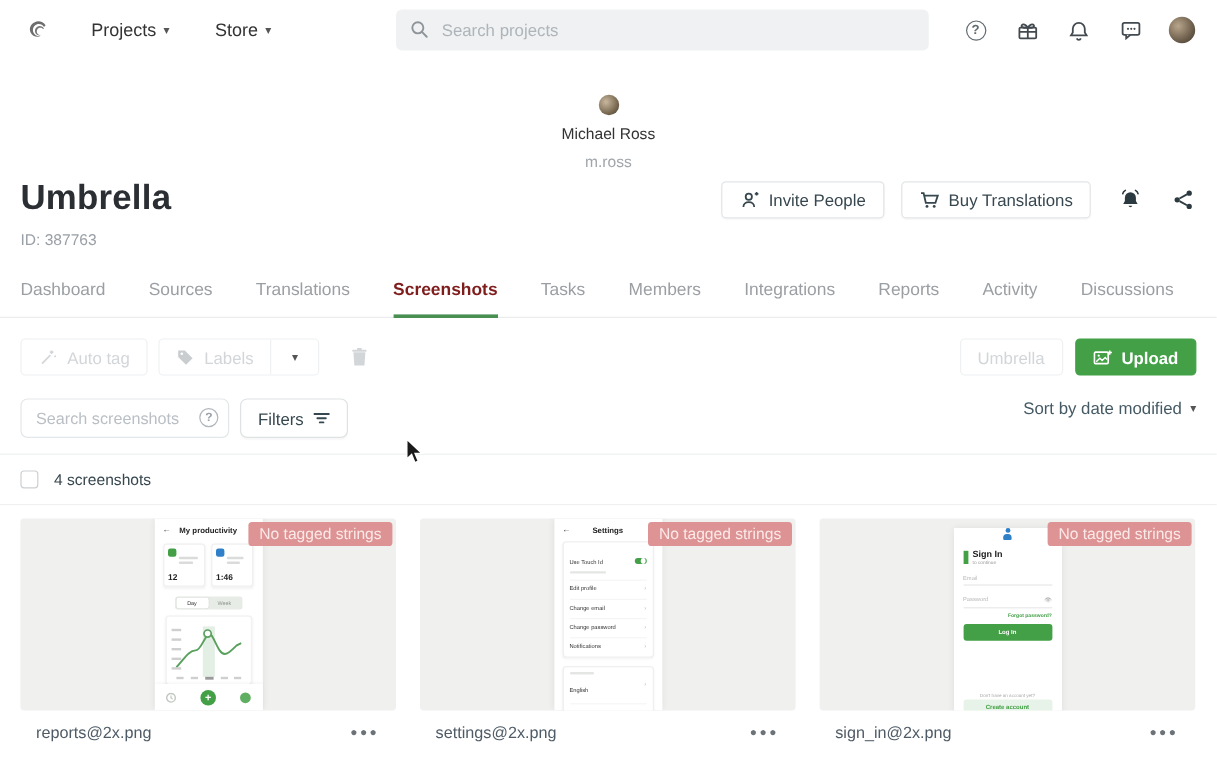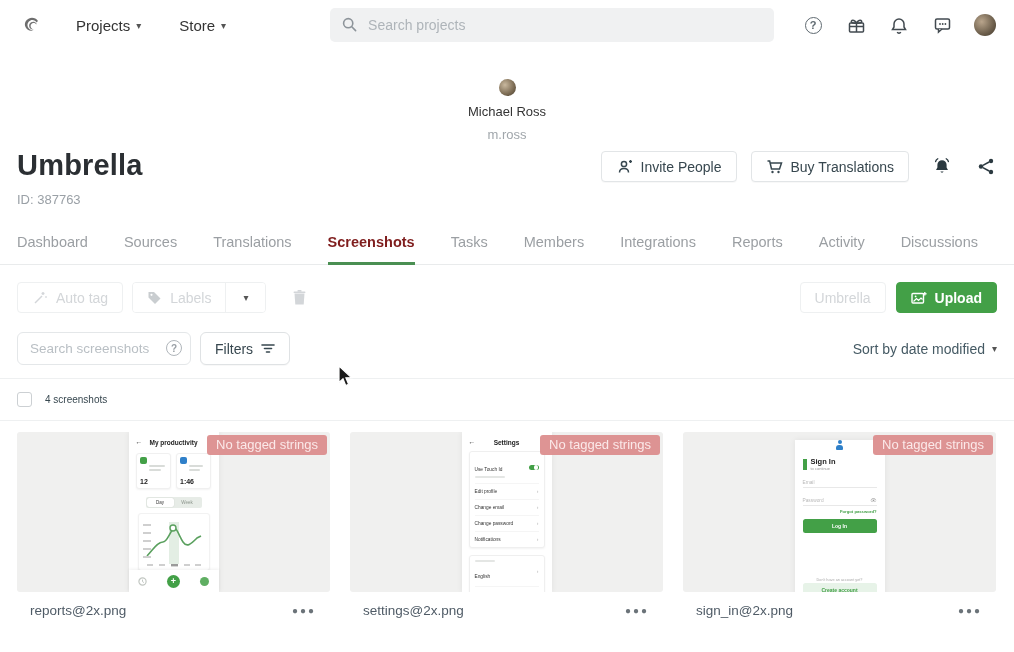--- a/index.html
+++ b/index.html
@@ -51,35 +51,35 @@
   .split { display:inline-flex; margin-left:9px; border:1px solid #eef0f1; border-radius:4px; overflow:hidden; }
   .split .seg-main { display:inline-flex; align-items:center; gap:8px; height:29px; padding:0 14px;
                      color:#d3d6d9; font-size:14px; background:#fff; }
   .split .seg-caret { width:40px; height:29px; display:flex; align-items:center; justify-content:center;
                       border-left:1px solid #eef0f1; background:#fff; cursor:pointer; color:#555; }
   .trash { margin-left:26px; cursor:default; }
   .toolbar-right { margin-left:auto; display:flex; align-items:center; gap:10px; }
   .btn.upload { background:#43a047; border-color:#43a047; color:#fff; font-weight:bold; box-shadow:none; }
 
   
-  .filterrow { display:flex; align-items:center; padding:0 17px; margin-top:19px; }
+  .filterrow { display:flex; align-items:flex-start; padding:0 17px; margin-top:19px; }
   .ss-search { position:relative; width:174px; height:33px; }
   .ss-search input { width:100%; height:100%; border:1px solid #e4e7e9; border-radius:6px; padding:0 32px 0 12px;
                      font-size:13.5px; color:#333; outline:none; font-family:inherit; }
   .ss-search input::placeholder { color:#b9bfc4; }
   .qmark { position:absolute; right:9px; top:8px; width:16px; height:16px; border:1.4px solid #b0b6bb; border-radius:50%;
            color:#9aa0a6; font-size:10px; font-weight:bold; display:flex; align-items:center; justify-content:center; }
   .btn.filters { margin-left:9px; height:33px; border-radius:6px; border-color:#dfe2e4; }
   .sortby { margin-left:auto; display:flex; align-items:center; gap:7px; font-size:14px; color:#455a64; cursor:pointer; }
 
   
   .sel-row { margin-top:13px; border-top:1px solid #eef0f1; border-bottom:1px solid #eef0f1;
              padding:0 17px; height:43px; display:flex; align-items:center; gap:13px; }
   .checkbox { width:15px; height:15px; border:1px solid #ccd0d3; border-radius:3px; background:#fff; cursor:pointer; }
-  .sel-label { font-size:10px; color:#37474f; }
+  .sel-label { font-size:13px; color:#37474f; }
 
   
   .grid { display:grid; grid-template-columns:repeat(3,313px); column-gap:20px; row-gap:0; padding:11px 17px 0; }
   .card { width:313px; }
   .thumb { position:relative; width:313px; height:160px; background:#f0f0ef; border-radius:3px; overflow:hidden; cursor:pointer; }
   .badge { position:absolute; top:3px; right:3px; background:rgba(219,139,139,.92); color:#fbe9e9;
            font-size:13px; padding:2px 9px 3px; border-radius:3px; }
   .card-foot { display:flex; align-items:center; padding:11px 14px 12px 13px; }
   .fname { font-size:13.5px; color:#4f5b66; }
   .dots { margin-left:auto; color:#6b7379; font-size:10px; letter-spacing:2px; font-weight:bold; cursor:pointer; }

